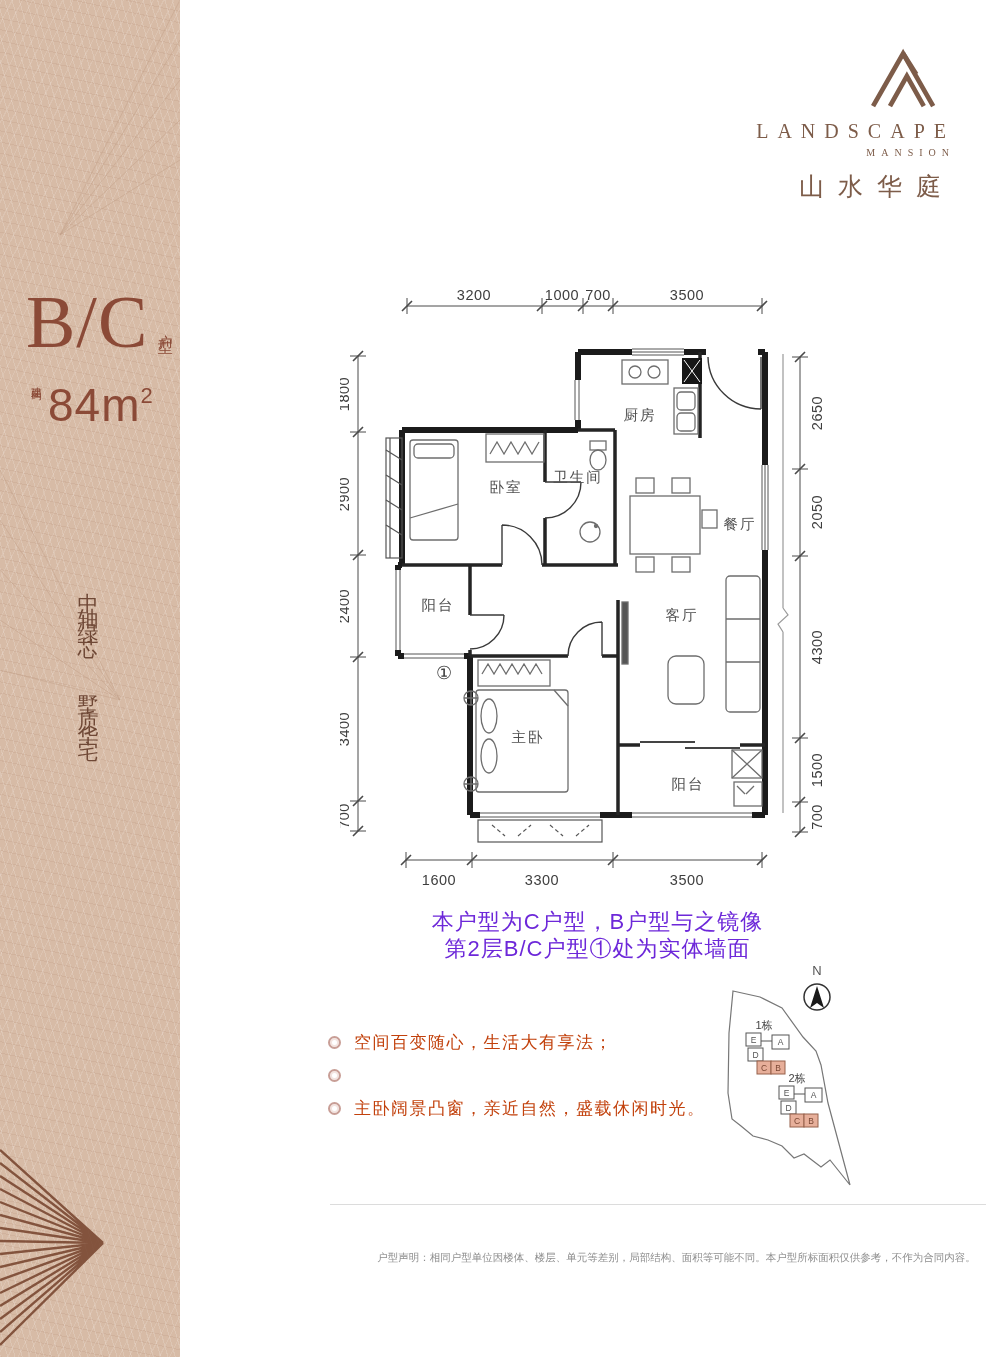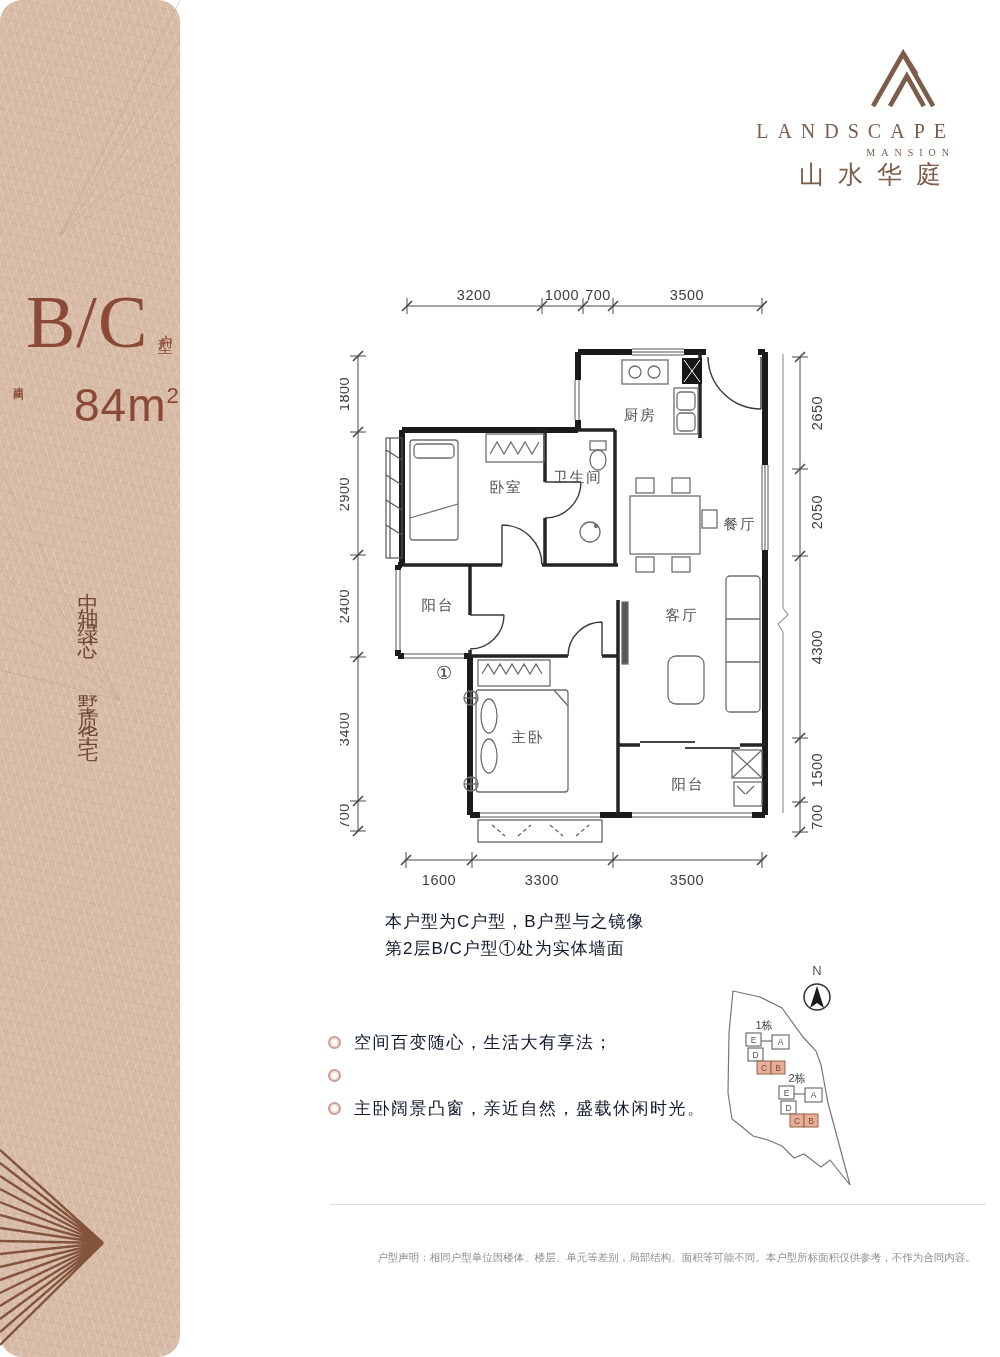--- a/index.html
+++ b/index.html
@@ -4,50 +4,50 @@
 <style>
   html,body{margin:0;padding:0;background:#ffffff;}
   #page{position:relative;width:1000px;height:1357px;background:#ffffff;overflow:hidden;
         font-family:"Liberation Sans",sans-serif;}
   
   #sidebar{position:absolute;left:0;top:0;width:180px;height:1357px;
     background:
       repeating-linear-gradient(74deg, rgba(255,255,255,.16) 0 1px, rgba(255,255,255,0) 1px 7px),
       repeating-linear-gradient(-63deg, rgba(255,255,255,.13) 0 1px, rgba(255,255,255,0) 1px 9px),
       repeating-linear-gradient(12deg, rgba(150,100,75,.10) 0 1px, rgba(150,100,75,0) 1px 11px),
-      #d7bba6; border-radius: 22px;}
+      #d7bba6;}
   #fan{position:absolute;left:0;top:0;}
   .unit-block{position:absolute;left:26px;top:282px;display:flex;align-items:flex-start;color:#8b4a37;}
   .unit-code{font-family:"Liberation Serif",serif;font-size:74px;line-height:80px;letter-spacing:1px;}
   .unit-type{writing-mode:vertical-rl;font-size:15px;letter-spacing:5px;margin-left:7px;margin-top:40px;}
-  .area-block{position:absolute;left:12px;top:372px;display:flex;align-items:flex-start;color:#8b4a37;gap:44px;}
+  .area-block{position:absolute;left:30px;top:372px;display:flex;align-items:flex-start;color:#8b4a37;}
   .area-prefix{writing-mode:vertical-rl;font-size:10.5px;letter-spacing:2px;margin-top:6px;}
   .area-value{font-size:46px;line-height:48px;letter-spacing:1px;margin-left:4px;}
   .area-sup{font-size:22px;vertical-align:18px;}
   .slogan{position:absolute;left:74px;top:576px;display:flex;flex-direction:column;gap:42px;color:#6f4836;}
   .slogan span{writing-mode:vertical-rl;font-size:21px;letter-spacing:15px;}
   
   #logo{position:absolute;left:655px;top:46px;width:300px;text-align:right;color:#7d5c49;}
   #logo .brand{font-family:"Liberation Serif",serif;font-size:20px;letter-spacing:9px;margin-top:8px;}
   #logo .sub{font-family:"Liberation Serif",serif;font-size:10px;letter-spacing:6px;margin-top:4px;}
-  #logo .cn{font-size:25px;letter-spacing:14px;}
+  #logo .cn{font-size:25px;letter-spacing:14px;margin-top:12px;}
   
   #plan{position:absolute;left:340px;top:270px;}
   #plan text{font-family:"Liberation Sans",sans-serif;}
   .dim{font-size:14.5px;fill:#3e3e3e;letter-spacing:.5px;}
   .room{font-size:14.5px;fill:#4f4f4f;letter-spacing:2px;}
   
-  #note{position:absolute;left:385px;top:908px;width:425px;
-        font-size:17px;line-height:27px;color:#0f172a;letter-spacing:1px;}
+  #note{position:absolute;left:385px;top:908px;width:425px;text-align:center;
+        font-size:22px;line-height:27px;color:#6d28d9;letter-spacing:1px;}
   
   #features{position:absolute;left:328px;top:1026px;}
   .feat{display:flex;align-items:center;height:33px;}
   .feat .ico{width:9px;height:9px;border:2.5px solid #c89e96;border-radius:50%;
              box-shadow:inset 0 0 0 2px #f3e4e0;margin-right:13px;flex:none;}
-  .feat .txt{font-size:17px;color:#0f172a;letter-spacing:1.5px;}
+  .feat .txt{font-size:17px;color:#c2410c;letter-spacing:1.5px;}
   
   #sitemap{position:absolute;left:700px;top:953px;}
   #sitemap text{font-family:"Liberation Sans",sans-serif;}
   
   #divider{position:absolute;left:330px;top:1204px;width:656px;height:1px;background:#dcdcdc;}
   #disclaimer{position:absolute;left:344px;top:1242px;width:665px;
               font-size:10.5px;line-height:30px;color:#8e8e8e;white-space:nowrap;text-align:center;}
 </style>
 </head>
 <body>

